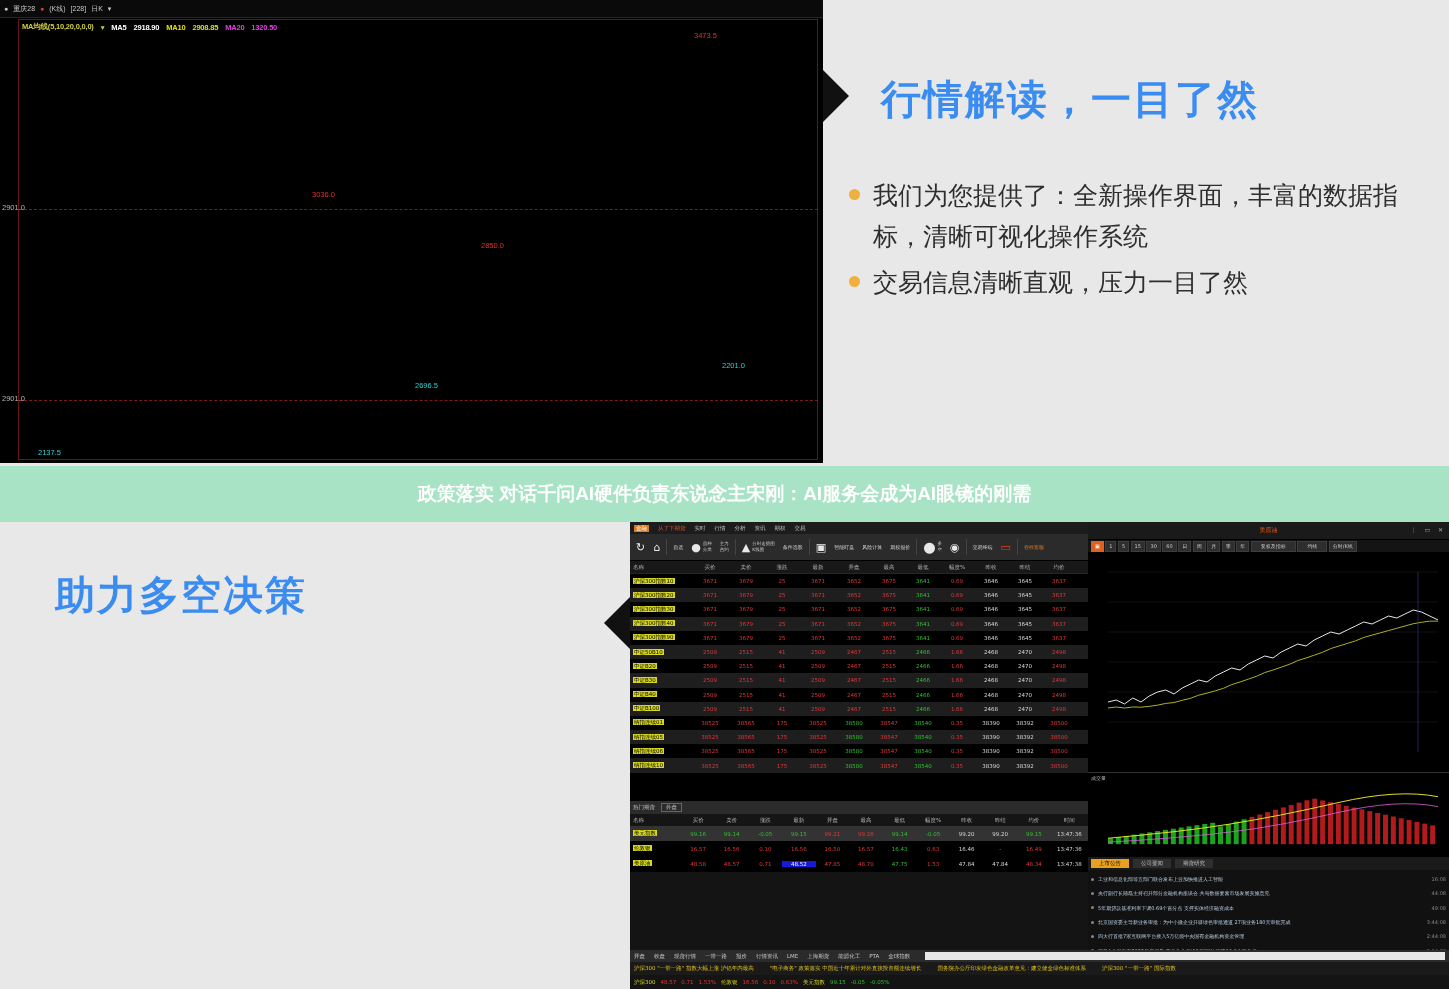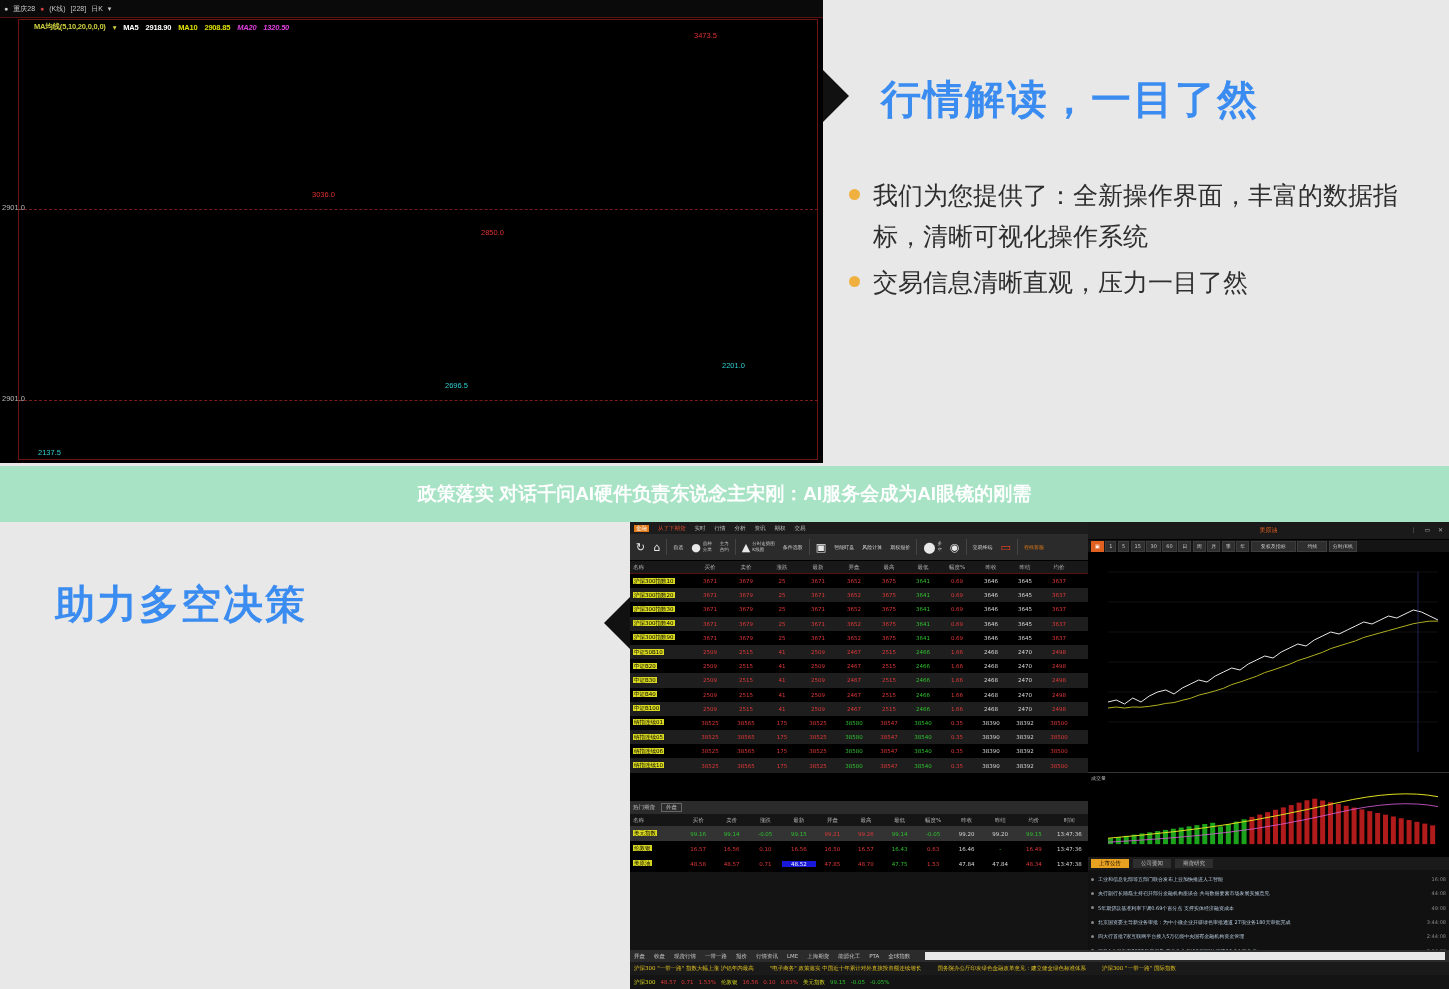--- a/index.html
+++ b/index.html
@@ -24,26 +24,26 @@
   }
   .tc-tt { font-size:7px; color:#c8c8c8; white-space:nowrap; }
   .tc-tt.red { color:#d04040; }
 
   #tc-inner {
     position:absolute; left:18px; top:19px; width:800px; height:441px;
     border:1px solid #6b1414; background:#000;
   }
   #tc-malegend {
     position:absolute; left:22px; top:21px; height:12px;
-    display:flex; align-items:center; gap:7px; z-index:6; white-space:nowrap;margin-left:12px;
+    display:flex; align-items:center; gap:7px; z-index:6; white-space:nowrap;
   }
   .ma-t { font-size:7.5px; font-weight:bold; letter-spacing:-0.2px; }
   .ma-w { color:#ffffff; }
   .ma-y { color:#e0e000; }
-  .ma-m { color:#e040e0;font-style:italic; }
+  .ma-m { color:#e040e0; }
   .ma-g { color:#cfcf40; }
 
   .px-lbl {
     position:absolute; font-size:7.5px; color:#b8b8b8; z-index:5;
   }
   .hline-dash {
     position:absolute; height:0; border-top:1px dashed #7a1a1a; z-index:2;
   }
   .ann {
     position:absolute; font-size:7.5px; color:#e03030; z-index:7; white-space:nowrap;
@@ -237,22 +237,22 @@
     
     <div class="px-lbl" style="left:2px; top:203px;">2901.0</div>
     <div class="px-lbl" style="left:2px; top:394px;">2901.0</div>
 
     <div class="hline-dash" style="left:19px; top:209px; width:799px;"></div>
     <div class="hline-dash" style="left:19px; top:400px; width:799px;"></div>
 
     
     <div class="ann" style="left:694px; top:31px;">3473.5</div>
     <div class="ann" style="left:312px; top:190px;">3036.0</div>
-    <div class="ann" style="left:481px; top:228px;">2850.0</div>
-    <div class="ann cyan" style="left:415px; top:381px;margin-left:30px;">2696.5</div>
+    <div class="ann" style="left:481px; top:241px;">2850.0</div>
+    <div class="ann cyan" style="left:415px; top:381px;">2696.5</div>
     <div class="ann cyan" style="left:722px; top:361px;">2201.0</div>
     <div class="ann cyan" style="left:38px; top:448px;">2137.5</div>
 
     <svg id="cv" viewBox="0 0 823 463" preserveAspectRatio="none">
         <line x1="22" y1="433.7133333333333" x2="22" y2="442.1533333333333" stroke="#ff3030" stroke-width="1"></line>
         <rect x="20" y="437.93333333333334" width="4" height="2" fill="#ff3030"></rect>
         <line x1="30.876404494382022" y1="435.12" x2="30.876404494382022" y2="446.37333333333333" stroke="#20d8d8" stroke-width="1"></line>
         <rect x="28.876404494382022" y="437.93333333333334" width="4" height="2.8133333333333326" fill="#20d8d8"></rect>
         <line x1="39.752808988764045" y1="423.8666666666667" x2="39.752808988764045" y2="437.93333333333334" stroke="#ff3030" stroke-width="1"></line>
         <rect x="37.752808988764045" y="430.9" width="4" height="9.846666666666692" fill="#ff3030"></rect>
@@ -453,21 +453,21 @@
 </div>
 
 <div id="banner">
   <span id="banner-text">政策落实 对话千问AI硬件负责东说念主宋刚：AI服务会成为AI眼镜的刚需</span>
 </div>
 
 <div id="bottom-section">
 
   <div id="bottom-left">
     <div class="arrow-right-black" style="right:0px; top:75px;"></div>
-    <div class="panel-head" style="position:absolute; left:55px; top:55px;">助力多空决策</div>
+    <div class="panel-head" style="position:absolute; left:55px; top:46px;">助力多空决策</div>
     <ul class="bullets" style="position:absolute; left:26px; top:158px; width:570px;">
     </ul>
   </div>
 
   <div id="terminal">
 
     <div id="term-tabbar">
         <span class="tt-item active">金融</span>
         <span class="tt-item red">从了下期货</span>
         <span class="tt-item">实时</span>

